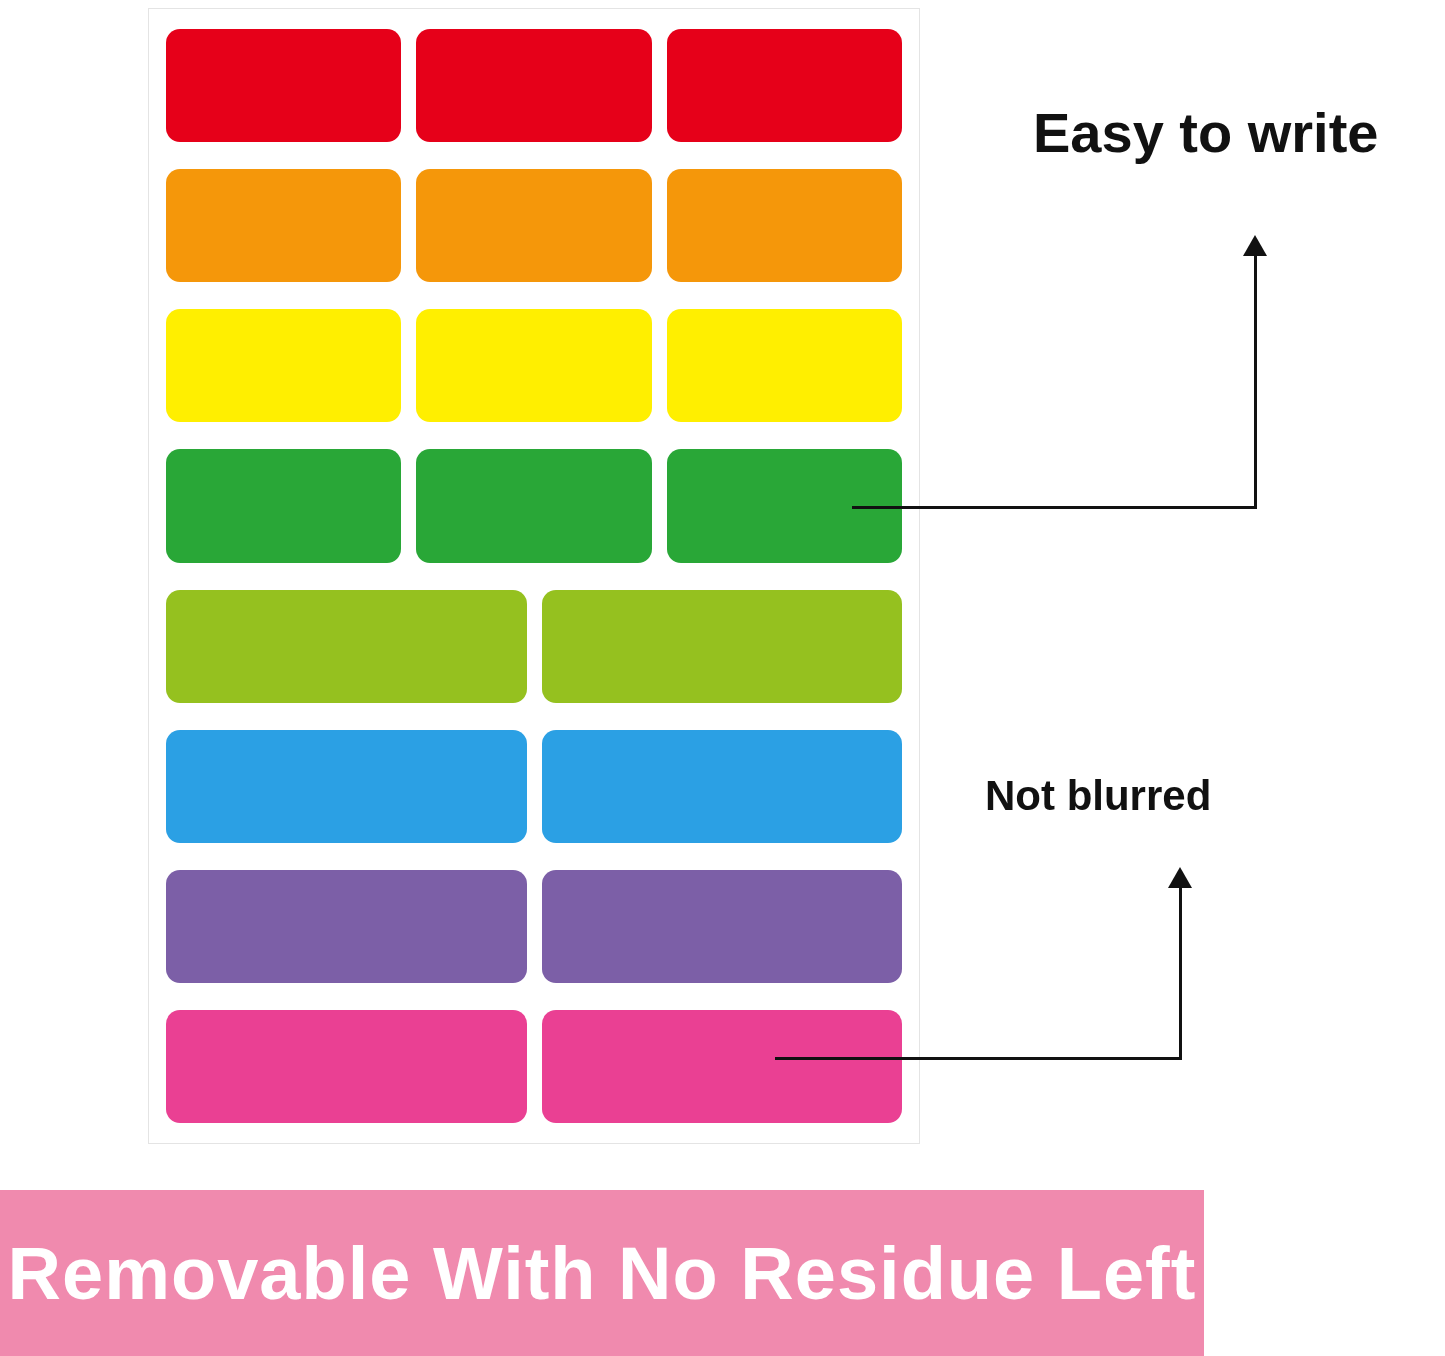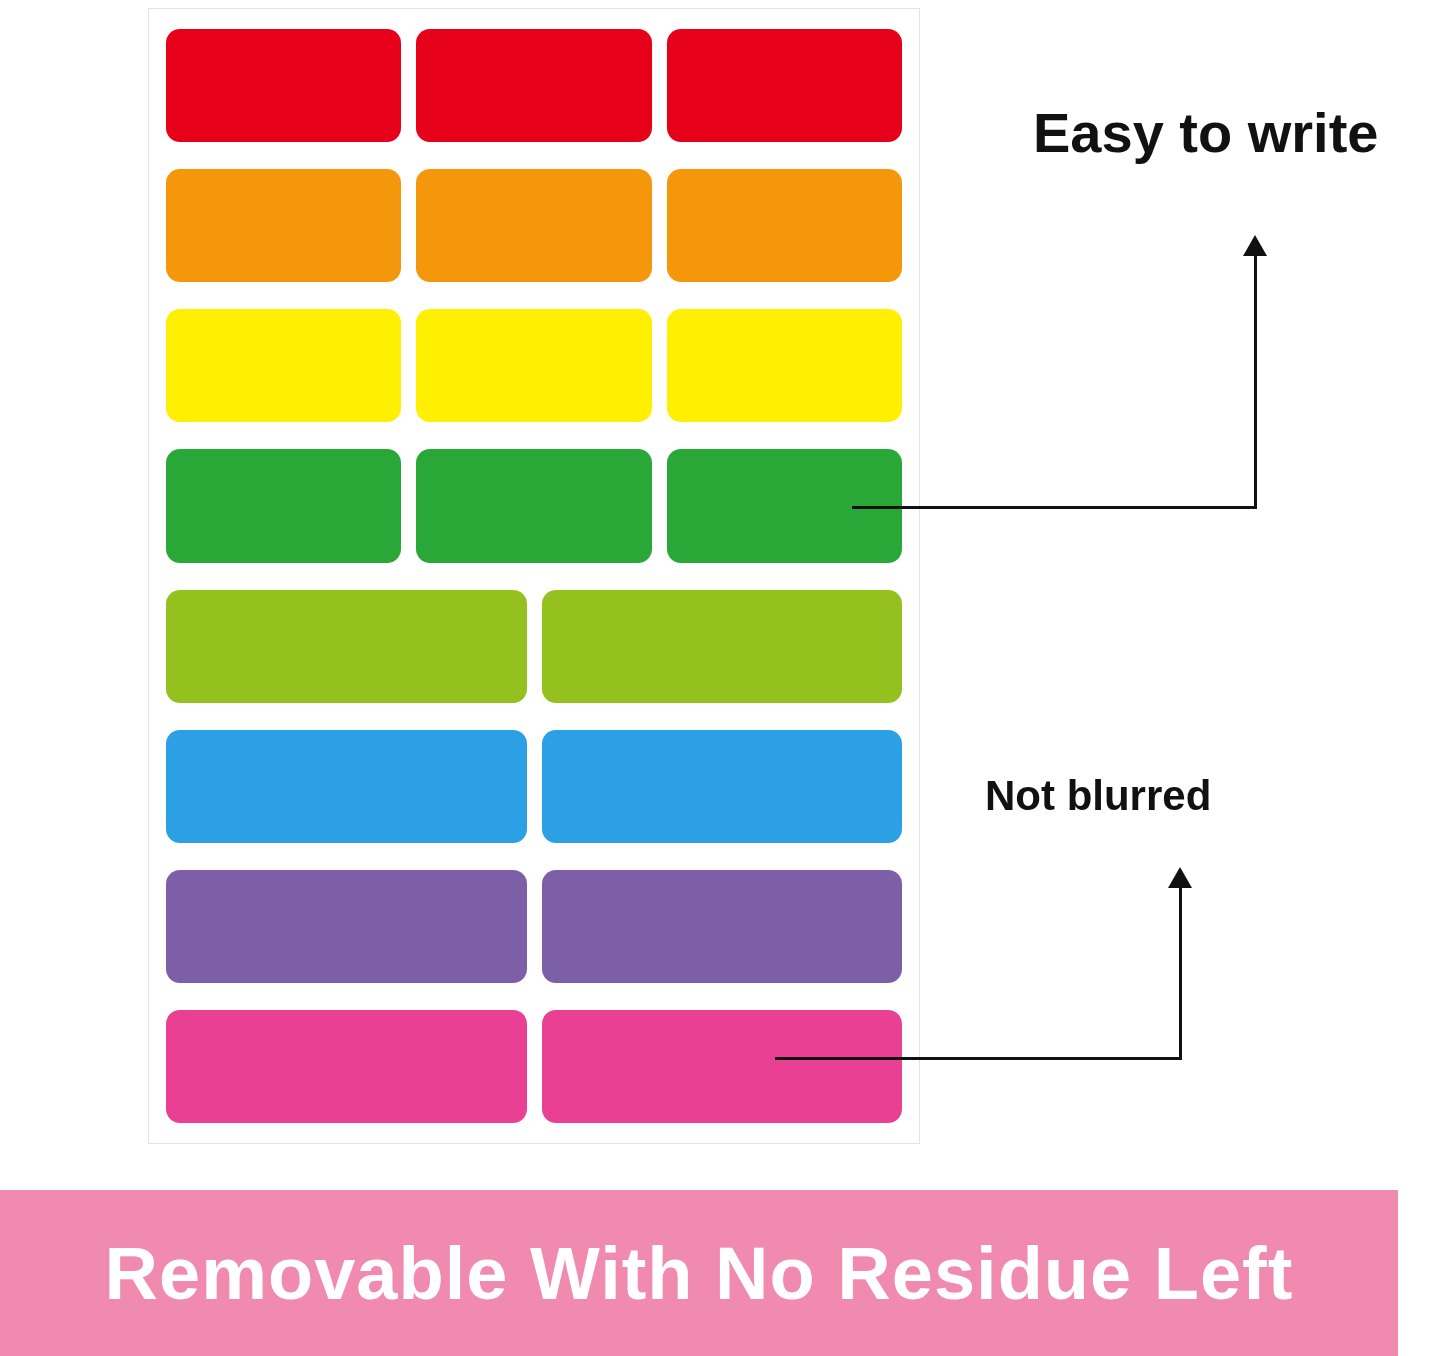--- a/index.html
+++ b/index.html
@@ -69,21 +69,21 @@
     border-right: 12px solid transparent;
     border-bottom: 21px solid #111111;
   }
   .a1 { left: 1243px; top: 235px; }
   .a2 { left: 1168px; top: 867px; }
 
   .banner {
     position: absolute;
     left: 0;
     top: 1190px;
-    width: 1398px;
+    width: 1204px;
     height: 166px;
     display: flex;
     align-items: center;
     justify-content: center;
   }
   .banner-text {
     font-size: 74px;
     font-weight: bold;
     letter-spacing: 1px;
     white-space: nowrap;

